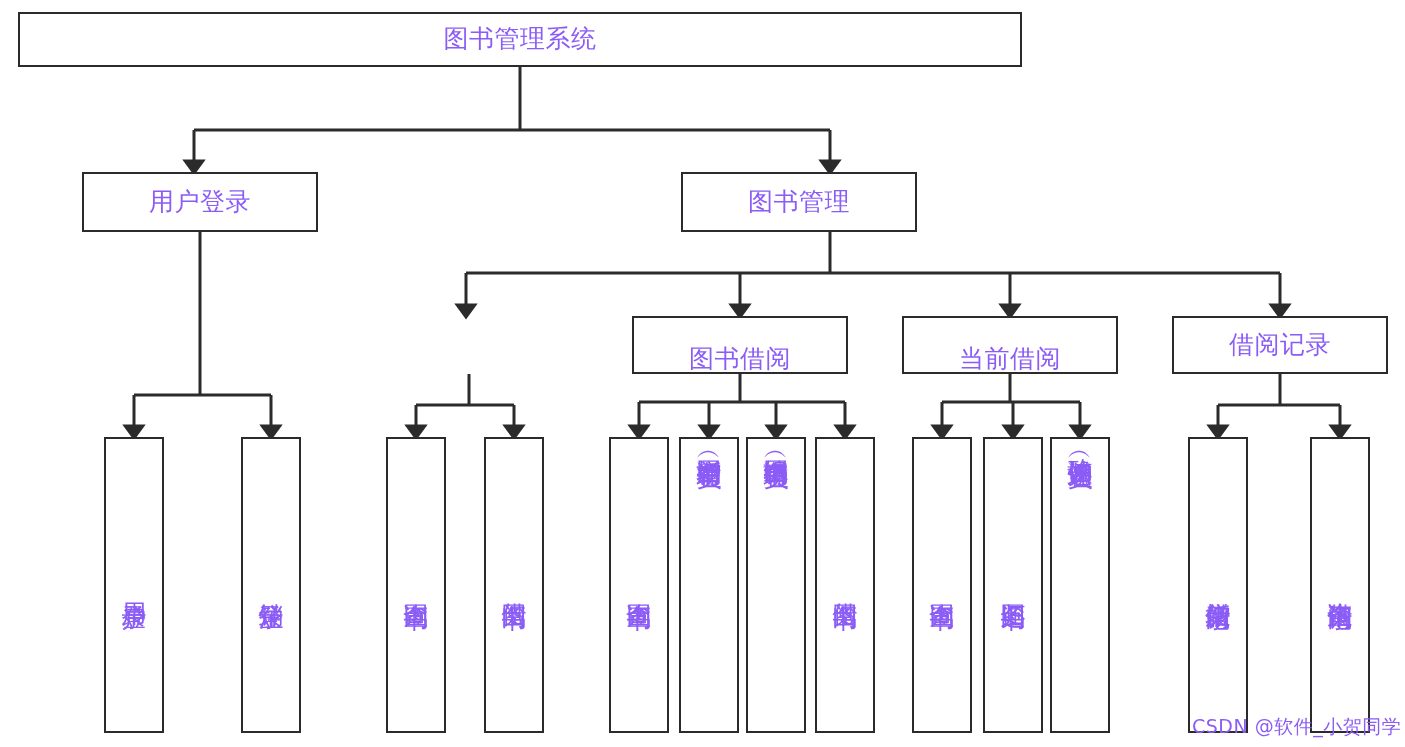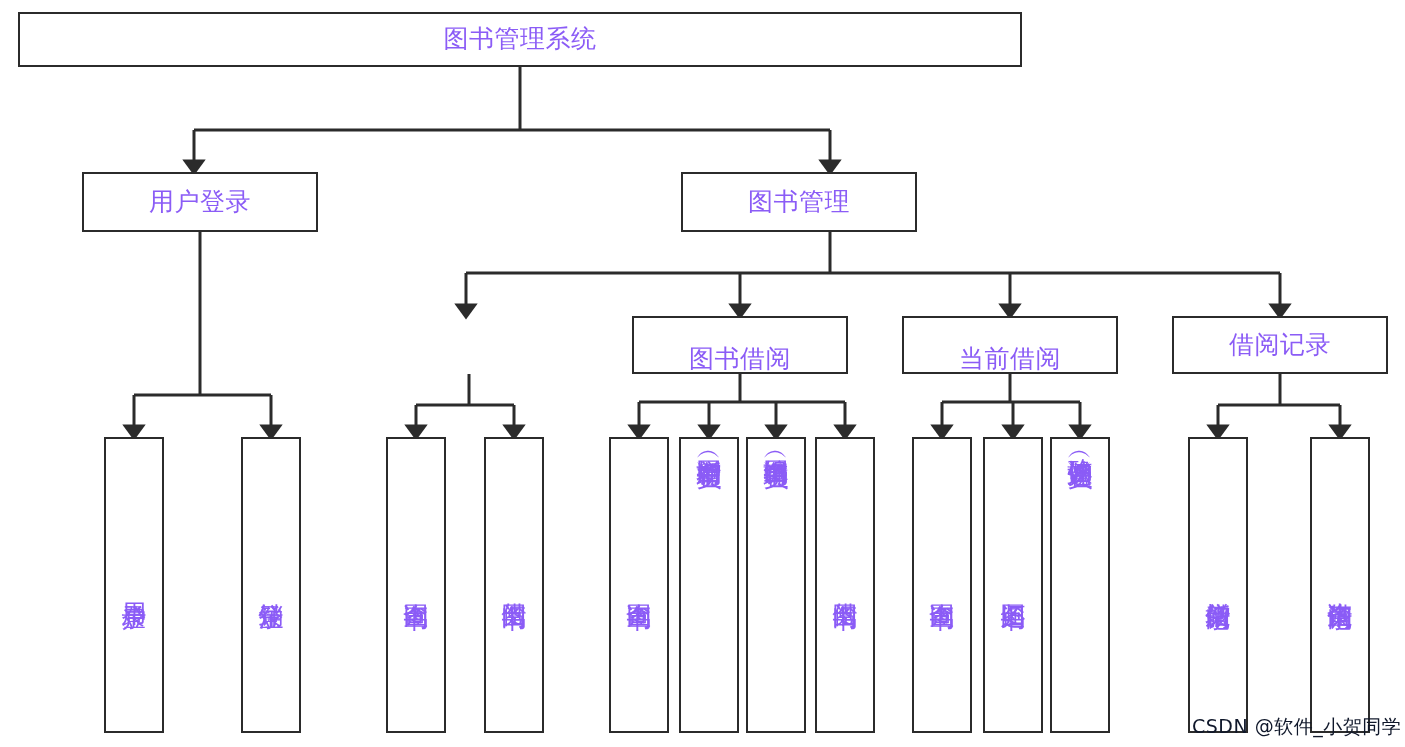--- a/index.html
+++ b/index.html
@@ -53,21 +53,21 @@
     line-height: 1.32;
     letter-spacing: 1px;
     white-space: nowrap;
   }
   .node.vertical.centered {
     align-items: center;
   }
   .watermark {
     position: absolute;
     font-size: 19px;
-    color: #0f172a;
+    color: #8b5cf6;
     white-space: nowrap;
     letter-spacing: 0.5px;
   }
 </style>
 </head>
 <body>
 
 <div id="stage">
 
   <svg id="wires" viewBox="0 0 1405 747" width="1405" height="747" xmlns="http://www.w3.org/2000/svg">

